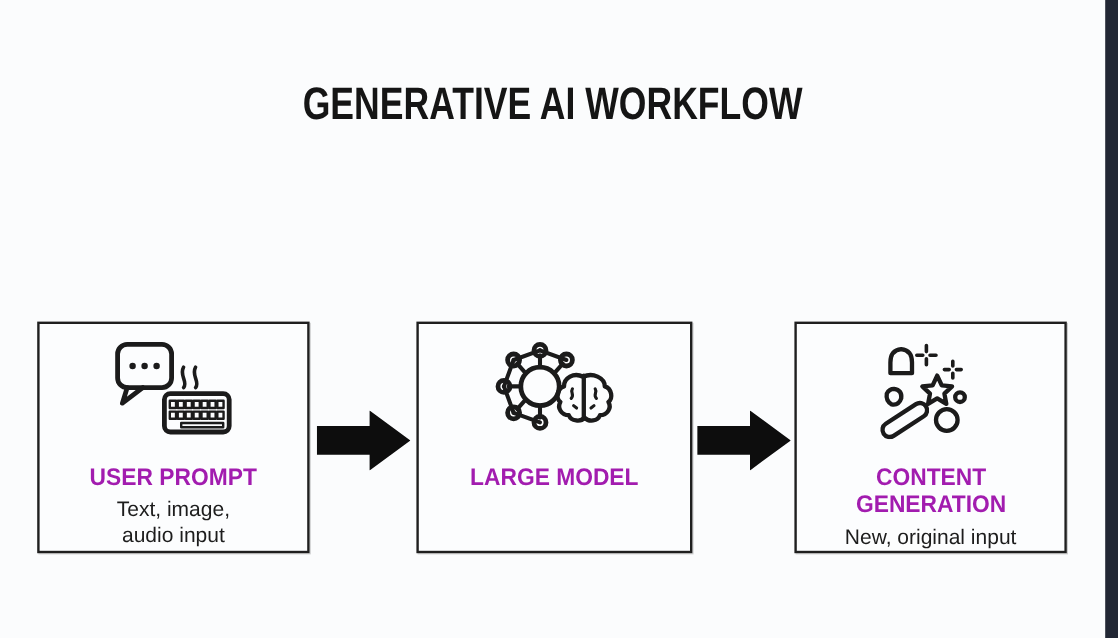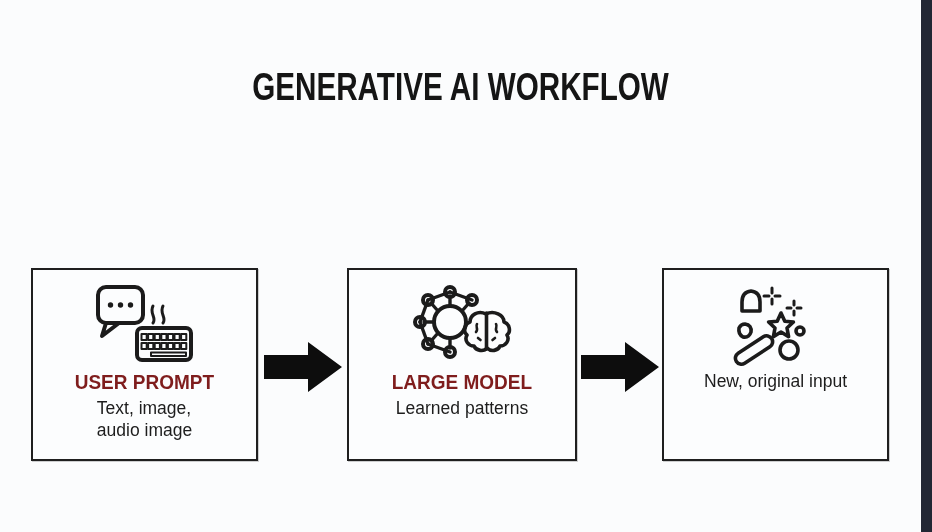--- a/index.html
+++ b/index.html
@@ -58,36 +58,36 @@
   }
   .icon-wrap svg { display: block; }
   .icon-stroke {
     stroke: #1b1b1b;
     fill: none;
     stroke-linecap: round;
     stroke-linejoin: round;
   }
 
   .step-title {
-    margin-top: 4px;
+    margin-top: 20px;
     text-align: center;
     font-weight: 700;
     font-size: 20px;
     line-height: 23px;
-    color: #7f1d1d;
+    color: #a21caf;
   }
   .step-title .t-line {
     display: block;
     transform: scaleX(0.95);
     transform-origin: 50% 50%;
     white-space: nowrap;
   }
   .step-sub {
     margin-top: 3px;
-    text-align: left;
+    text-align: center;
     font-size: 17.5px;
     line-height: 22px;
     color: #1d1d1d;
   }
   .step-sub .s-line { display: block; white-space: nowrap; }
 
   .arrow {
     position: absolute;
     top: 342px;
     width: 78px; height: 50px;
@@ -137,21 +137,21 @@
           <rect x="86.1" y="59" width="5.2" height="6"></rect>
           <rect x="56" y="68.5" width="35" height="3.5"></rect>
         </g>
       </svg>
     </div>
     <div class="step-title">
       <span class="t-line">USER PROMPT</span>
     </div>
     <div class="step-sub">
       <span class="s-line">Text, image,</span>
-      <span class="s-line">audio image</span>
+      <span class="s-line">audio input</span>
     </div>
   </div>
 
   <svg class="arrow arrow-1" viewBox="0 0 78 50">
     <path d="M0 13 H44 V0 L78 25 L44 50 V37 H0 Z"></path>
   </svg>
 
   <div class="step-box box-2">
     <div class="icon-wrap">
       <svg width="104" height="82" viewBox="0 0 100 82">
@@ -188,21 +188,20 @@
           <path d="M 84 40 C 86 43 82 45 85 48"></path>
           <path d="M 66 54 l 2.5 2"></path>
           <path d="M 83 54 l -2.5 2"></path>
         </g>
       </svg>
     </div>
     <div class="step-title">
       <span class="t-line">LARGE MODEL</span>
     </div>
     <div class="step-sub">
-      <span class="s-line">Learned patterns</span>
     </div>
   </div>
 
   <svg class="arrow arrow-2" viewBox="0 0 78 50">
     <path d="M0 13 H44 V0 L78 25 L44 50 V37 H0 Z"></path>
   </svg>
 
   <div class="step-box box-3">
     <div class="icon-wrap">
       <svg width="104" height="82" viewBox="0 0 100 82">
@@ -213,19 +212,23 @@
           <circle cx="74" cy="47" r="4"></circle>
           <circle cx="63" cy="66" r="9"></circle>
           <rect x="7" y="60" width="42" height="12" rx="6" transform="rotate(-33 28 66)"></rect>
         </g>
         <g class="icon-stroke" stroke-width="3">
           <path d="M 46 4 V 9 M 46 15 V 20 M 38 12 H 43 M 49 12 H 54"></path>
           <path d="M 68 17 V 21 M 68 27 V 31 M 61 24 H 65 M 71 24 H 75"></path>
         </g>
       </svg>
     </div>
+    <div class="step-title">
+      <span class="t-line">CONTENT</span>
+      <span class="t-line">GENERATION</span>
+    </div>
     <div class="step-sub">
       <span class="s-line">New, original input</span>
     </div>
   </div>
 
   <div class="right-bar"></div>
 </div>
 
 </body></html>

